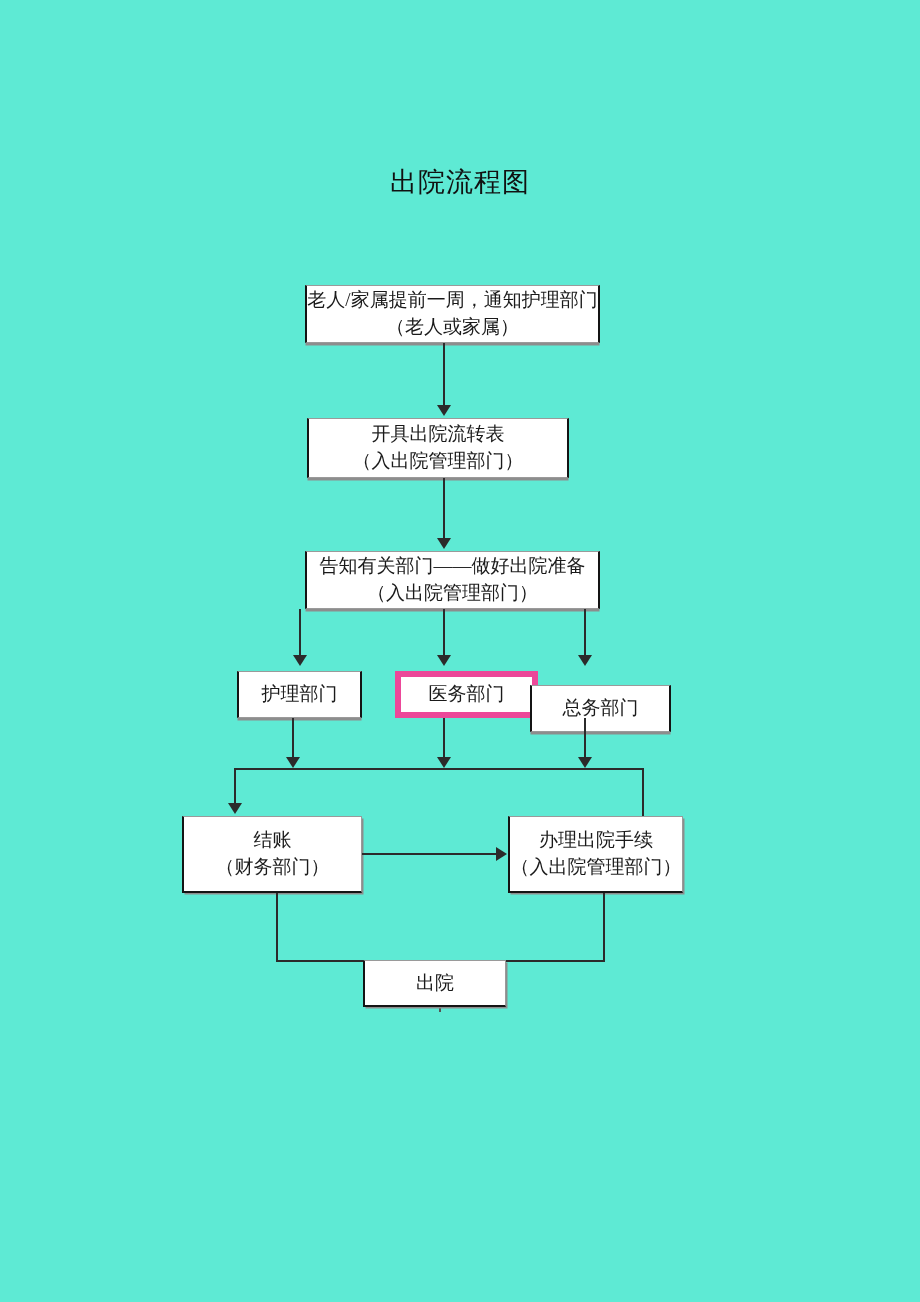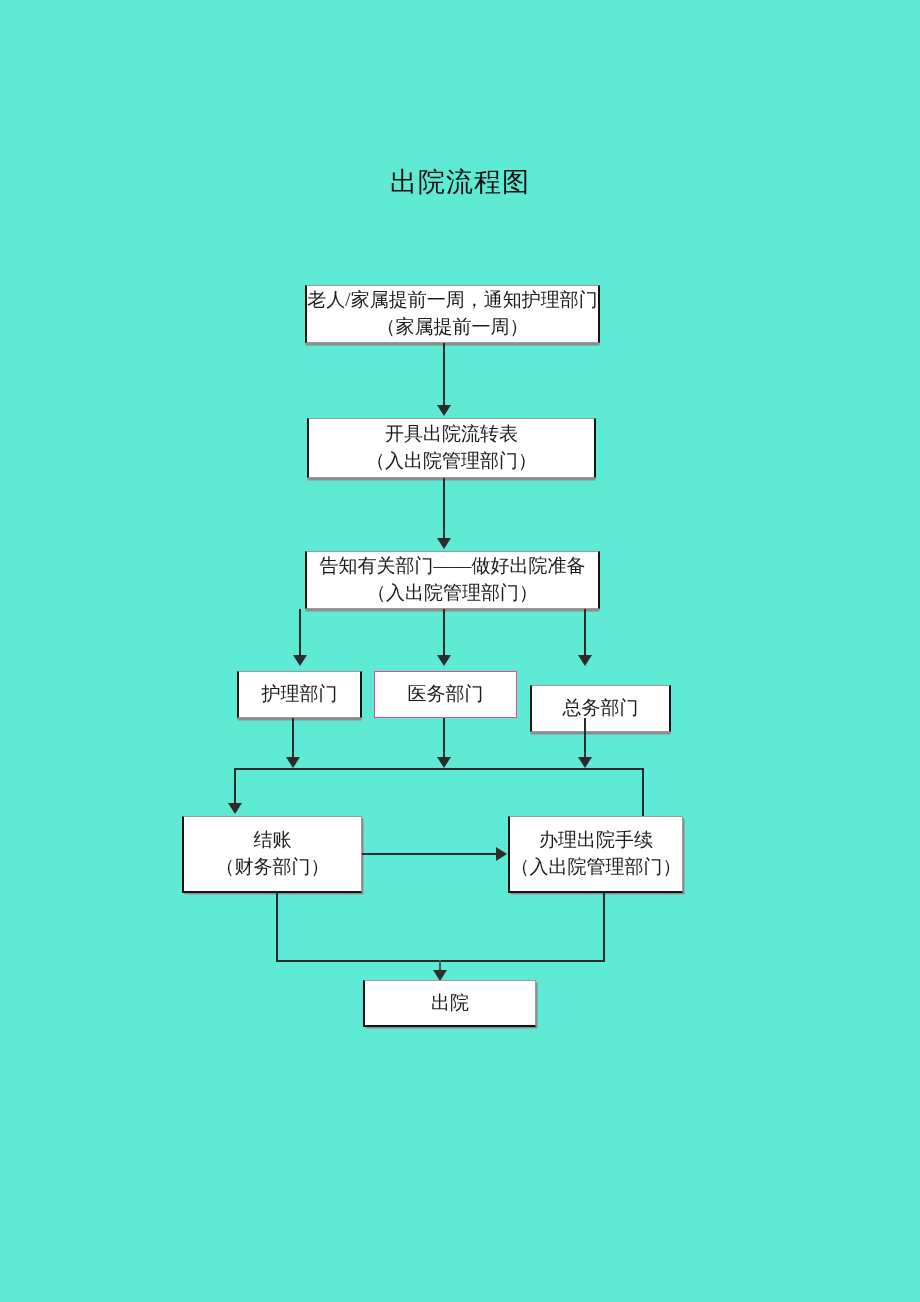--- a/index.html
+++ b/index.html
@@ -39,21 +39,22 @@
     align-items: center;
     justify-content: center;
     color: #1a1a1a;
     font-size: 19px;
     line-height: 1.42;
     text-align: center;
     white-space: nowrap;
   }
   
   .fbox.plain {
-    border: 1px solid #ec4899;
+    border: 6px solid #ec4899;
+    margin-left: 21px;
   }
   
   .fbox.shadow {
     border-top: 1px solid #9a9a9a;
     border-left: 2px solid #141414;
     border-right: 2px solid #141414;
     border-bottom: 1px solid #9a9a9a;
     box-shadow: 0 3px 0 -0.5px #8d8d8d;
   }
   .fbox.shadow-l {
@@ -96,27 +97,27 @@
 </style>
 </head>
 <body>
 
 <div id="page">
 
   <div id="title">出院流程图</div>
 
   <div class="fbox shadow" style="left:305px; top:285px; width:295px; height:58px;">
     <span class="ln">老人/家属提前一周，通知护理部门</span>
-    <span class="ln">（家属提前一周）</span>
+    <span class="ln">（老人或家属）</span>
   </div>
 
   <div class="vline" style="left:443px; top:343px; height:64px;"></div>
   <div class="arrow-down" style="left:437px; top:405px;"></div>
 
-  <div class="fbox shadow" style="left:307px; top:418px; width:289px; height:60px;">
+  <div class="fbox shadow" style="left:307px; top:418px; width:262px; height:60px;">
     <span class="ln">开具出院流转表</span>
     <span class="ln">（入出院管理部门）</span>
   </div>
 
   <div class="vline" style="left:443px; top:478px; height:62px;"></div>
   <div class="arrow-down" style="left:437px; top:538px;"></div>
 
   <div class="fbox shadow" style="left:305px; top:551px; width:295px; height:58px;align-items:center;">
     <span class="ln">告知有关部门——做好出院准备</span>
     <span class="ln">（入出院管理部门）</span>
@@ -172,17 +173,17 @@
   <div class="hline" style="left:362px; top:853px; width:136px;"></div>
   <div class="arrow-right" style="left:496px; top:847px;"></div>
 
   <div class="vline" style="left:276px; top:893px; height:69px;"></div>
   <div class="vline" style="left:603px; top:893px; height:69px;"></div>
   <div class="hline" style="left:276px; top:960px; width:329px;"></div>
 
   <div class="vline thin" style="left:439px; top:960px; height:52px;"></div>
   <div class="arrow-down" style="left:433px; top:970px;"></div>
 
-  <div class="fbox shadow-l" style="left:363px; top:980px; width:173px; height:47px;justify-content:center;">
+  <div class="fbox shadow-l" style="left:363px; top:960px; width:143px; height:47px;justify-content:center;">
     <span class="ln">出院</span>
   </div>
 
 </div>
 
 </body></html>

